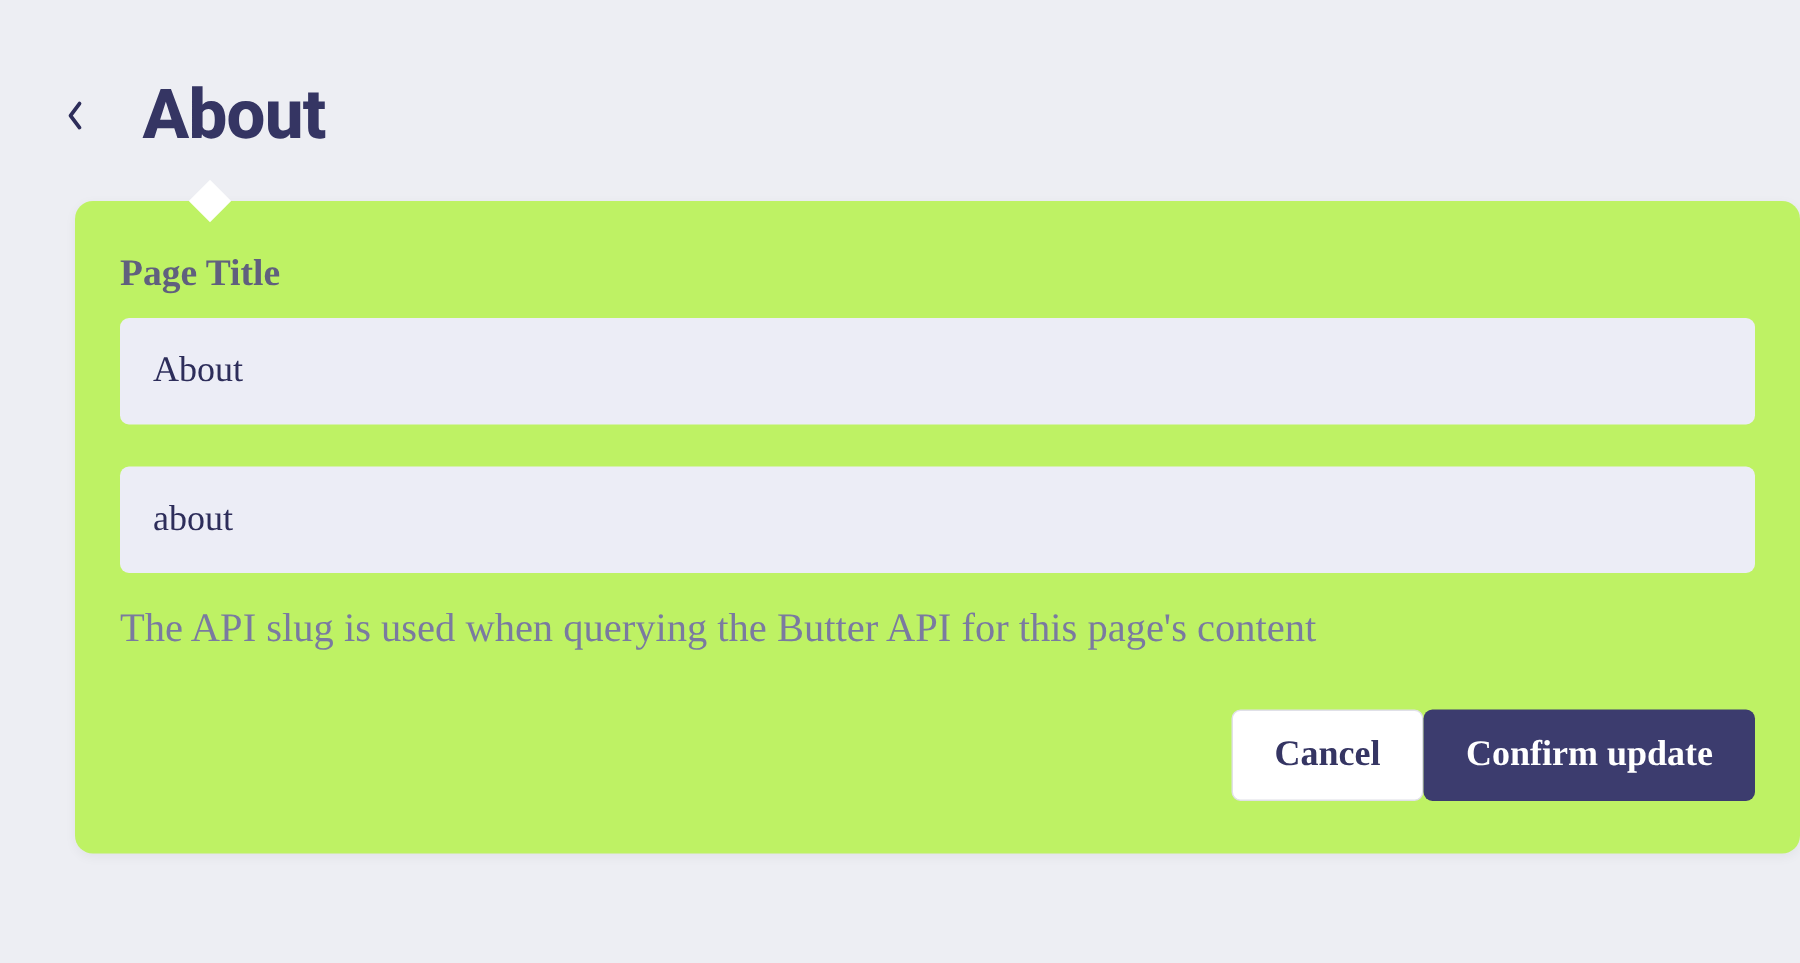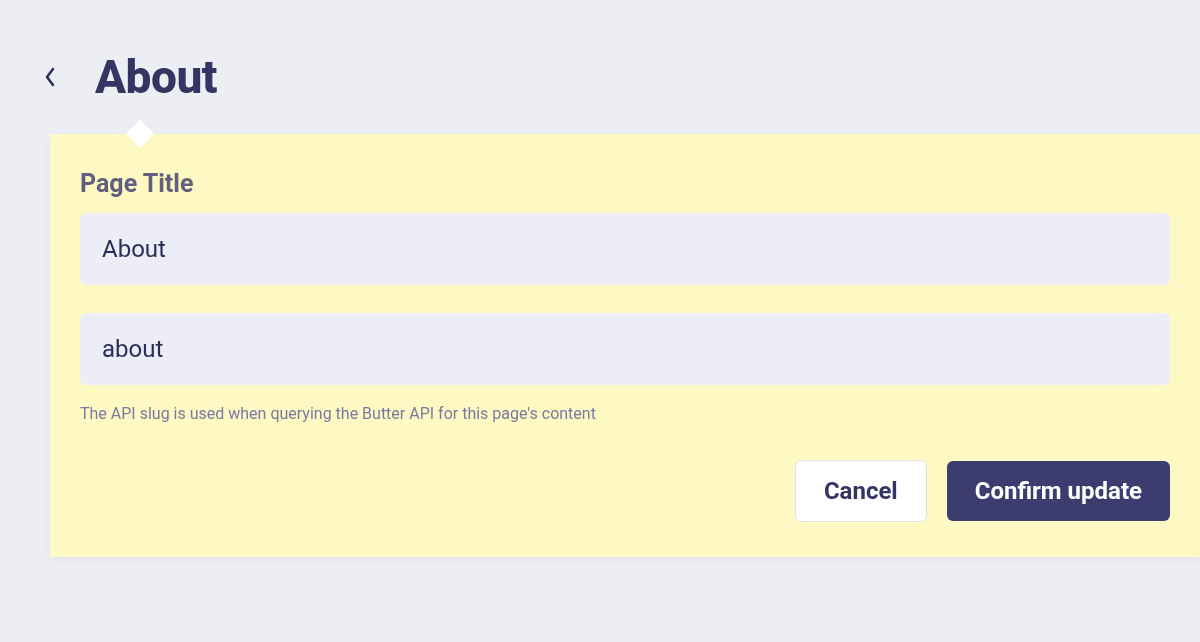--- a/index.html
+++ b/index.html
@@ -49,25 +49,26 @@
       font-weight: 800;
       color: #353563;
       letter-spacing: -0.5px;
     }
     
     .content-area {
       padding-left: 50px;
     }
     
     .card {
-      background: #fef9c3;
-      border-radius: 0;
+      background: #bef264;
+      border-radius: 12px;
       padding: 35px 30px 35px 30px;
       box-shadow: 0 2px 8px rgba(0,0,0,0.05);
       position: relative;
+      font-family: Liberation Serif, serif;
     }
     
     .card::before {
       content: '';
       position: absolute;
       top: -10px;
       left: 80px;
       width: 20px;
       height: 20px;
       background: #ffffff;
@@ -91,32 +92,30 @@
       background-color: #ecedf6;
       border: none;
       border-radius: 6px;
       padding: 22px 22px;
       font-size: 24px;
       color: #2d2d5a;
       font-family: inherit;
     }
     
     .help-text {
-      font-size: 16px;
+      font-size: 27px;
       color: #7a7aa0;
       margin-top: 18px;
       line-height: 1.4;
     }
     
     .button-row {
       display: flex;
       justify-content: flex-end;
-      gap: 20px;
       margin-top: 35px;
-      align-items: center;
     }
     
     .btn {
       padding: 16px 28px;
       font-size: 24px;
       font-weight: 700;
       border-radius: 6px;
       cursor: pointer;
       font-family: inherit;
     }

